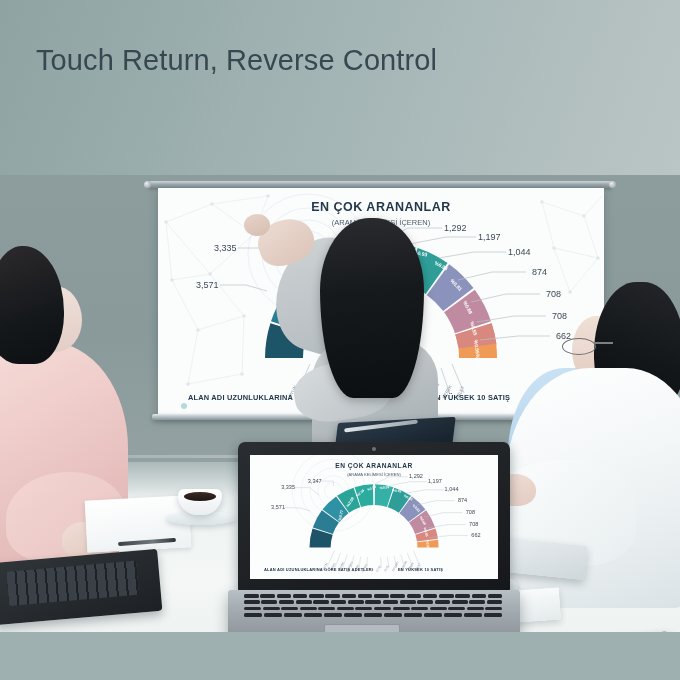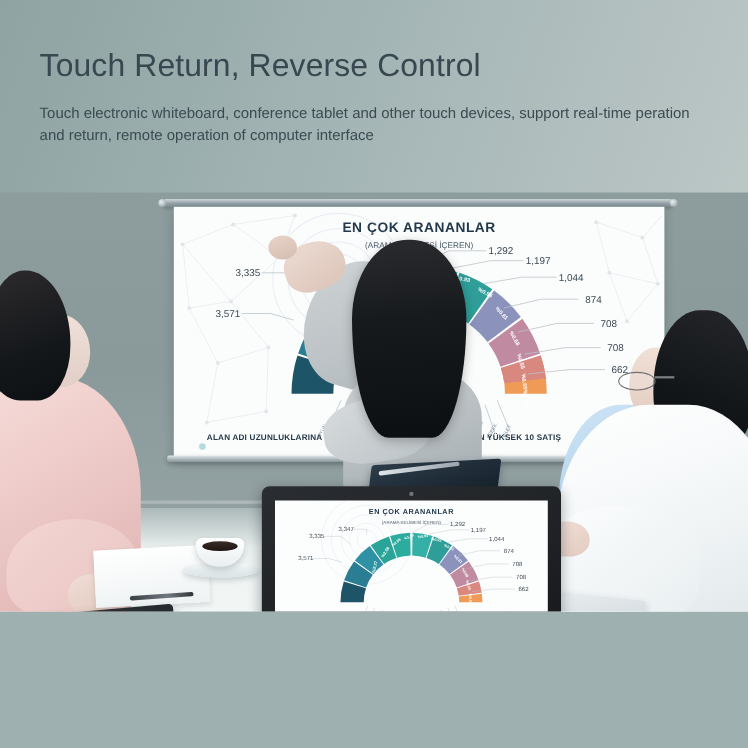--- a/index.html
+++ b/index.html
@@ -2,21 +2,21 @@
 <html><head>
 <meta charset="utf-8">
 <style>
   html,body{margin:0;padding:0;}
   body{
     width:680px;height:680px;overflow:hidden;
     font-family:"Liberation Sans", sans-serif;
     background:#9fb0b0;
   }
   #stage{
-    position:relative;width:680px;height:556px;overflow:hidden;
+    position:relative;width:680px;height:632px;overflow:hidden;
     background:linear-gradient(110deg,#8fa3a3 0%,#9aadad 22%,#a8b8b8 48%,#b4c1c0 70%,#c3cdcb 100%);
   }
 
   
   .wall{
     position:absolute;left:0;top:175px;width:680px;height:290px;
     background:linear-gradient(180deg,#8d9d9e 0%,#8a9a9b 55%,#93a1a2 100%);
   }
   .wall-seam{
     position:absolute;left:0;top:455px;width:680px;height:3px;
@@ -294,21 +294,20 @@
   }
   .subtext p{margin:0;}
 </style>
 </head>
 <body>
 
 <div id="stage">
 
   <div class="headline">Touch Return, Reverse Control</div>
   <div class="subtext">
-    <p>Touch electronic whiteboard, conference tablet and other touch devices, support real-time peration and return, remote operation of computer interface</p>
   </div>
 
   <div class="wall"></div>
   <div class="wall-seam"></div>
   <div class="table"></div>
   <div class="table-shade"></div>
 
   <div class="screen-rail"></div>
   <div class="screen">
     <svg class="netbg" width="446" height="228" viewBox="0 0 446 228">

